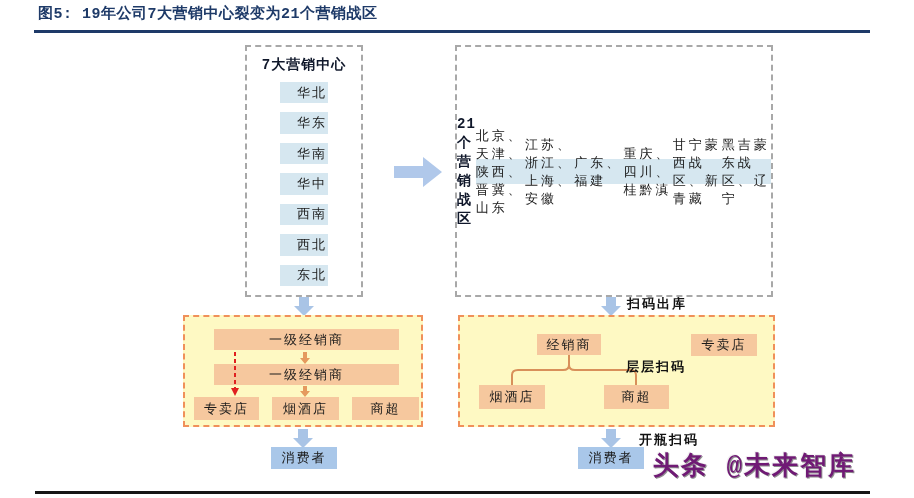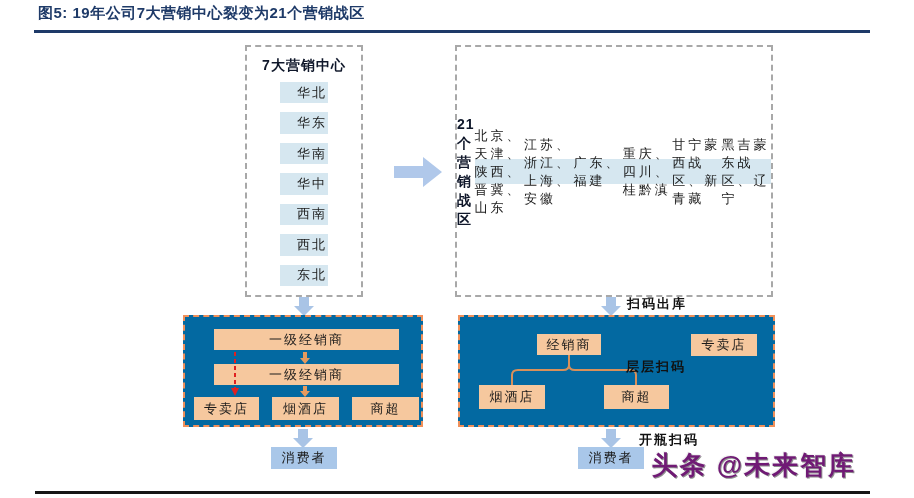--- a/index.html
+++ b/index.html
@@ -1,39 +1,39 @@
 <!DOCTYPE html>
 <html><head>
 <meta charset="utf-8">
 <style>
   html,body{margin:0;padding:0;background:#ffffff;}
   .canvas{
     position:relative;width:870px;height:498px;background:#ffffff;overflow:hidden;
-    font-family:Liberation Sans, sans-serif;
+    font-family:Liberation Mono, monospace;
   }
   .fig-title{
     position:absolute;left:38px;top:4px;font-size:15px;font-weight:bold;
     color:#1e3a68;letter-spacing:0.5px;
   }
   .title-rule{position:absolute;left:34px;top:30px;width:880px;height:3px;background:#1e3a68;}
   .bottom-rule{position:absolute;left:35px;top:491px;width:879px;height:3px;background:#161616;}
 
   .dash-panel{position:absolute;border:2px dashed #a8a8a8;box-sizing:border-box;background:#ffffff;}
   .panel-left-top{left:245px;top:45px;width:118px;height:252px;display:flex;flex-direction:column;align-items:center;padding-top:9px;}
   .panel-right-top{left:455px;top:45px;width:318px;height:252px;display:flex;flex-direction:row;align-items:center;padding-top:8px;}
   .panel-title{font-size:14px;font-weight:bold;color:#0f172a;letter-spacing:1px;margin-bottom:7px;line-height:19px;}
 
   .blue-box{
     background:#d6e7f0;color:#1b1b1b;font-size:13px;letter-spacing:2px;
     display:flex;align-items:center;justify-content:center;box-sizing:border-box;
   }
   .center-box{width:48px;height:22px;margin-bottom:9px;padding-left:16px;}
   .zone-row{width:292px;height:25px;margin-bottom:7px;letter-spacing:3px;}
 
-  .orange-panel{position:absolute;border:2px dashed #f0905a;box-sizing:border-box;background:#0369a1;}
+  .orange-panel{position:absolute;border:2px dashed #f0905a;box-sizing:border-box;background:#fef9c3;}
   .panel-left-bottom{left:183px;top:315px;width:240px;height:112px;}
   .panel-right-bottom{left:458px;top:315px;width:317px;height:112px;}
   .orange-box{
     position:absolute;background:#f6c89e;color:#1b1b1b;font-size:13px;letter-spacing:2px;
     display:flex;align-items:center;justify-content:center;box-sizing:border-box;
   }
   .consumer-box{
     position:absolute;background:#a9c7e9;color:#1b1b1b;font-size:13px;letter-spacing:2px;
     display:flex;align-items:center;justify-content:center;
   }

